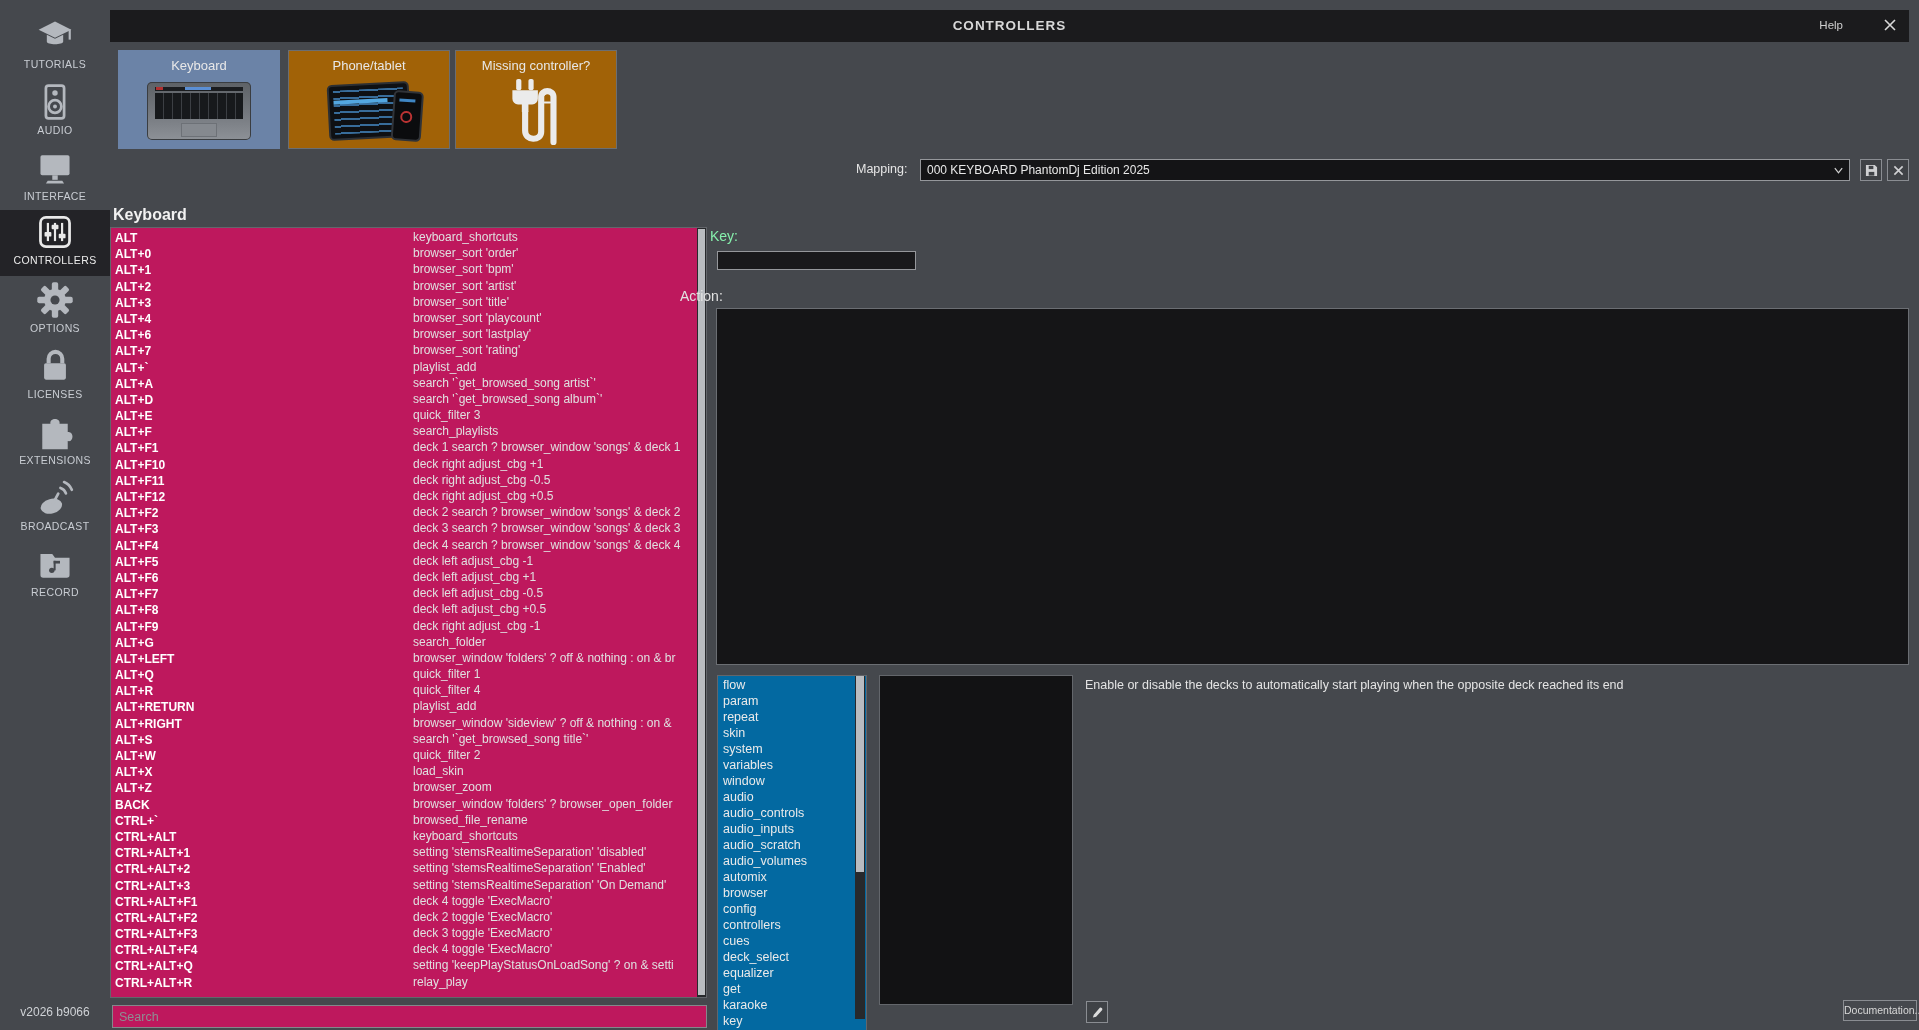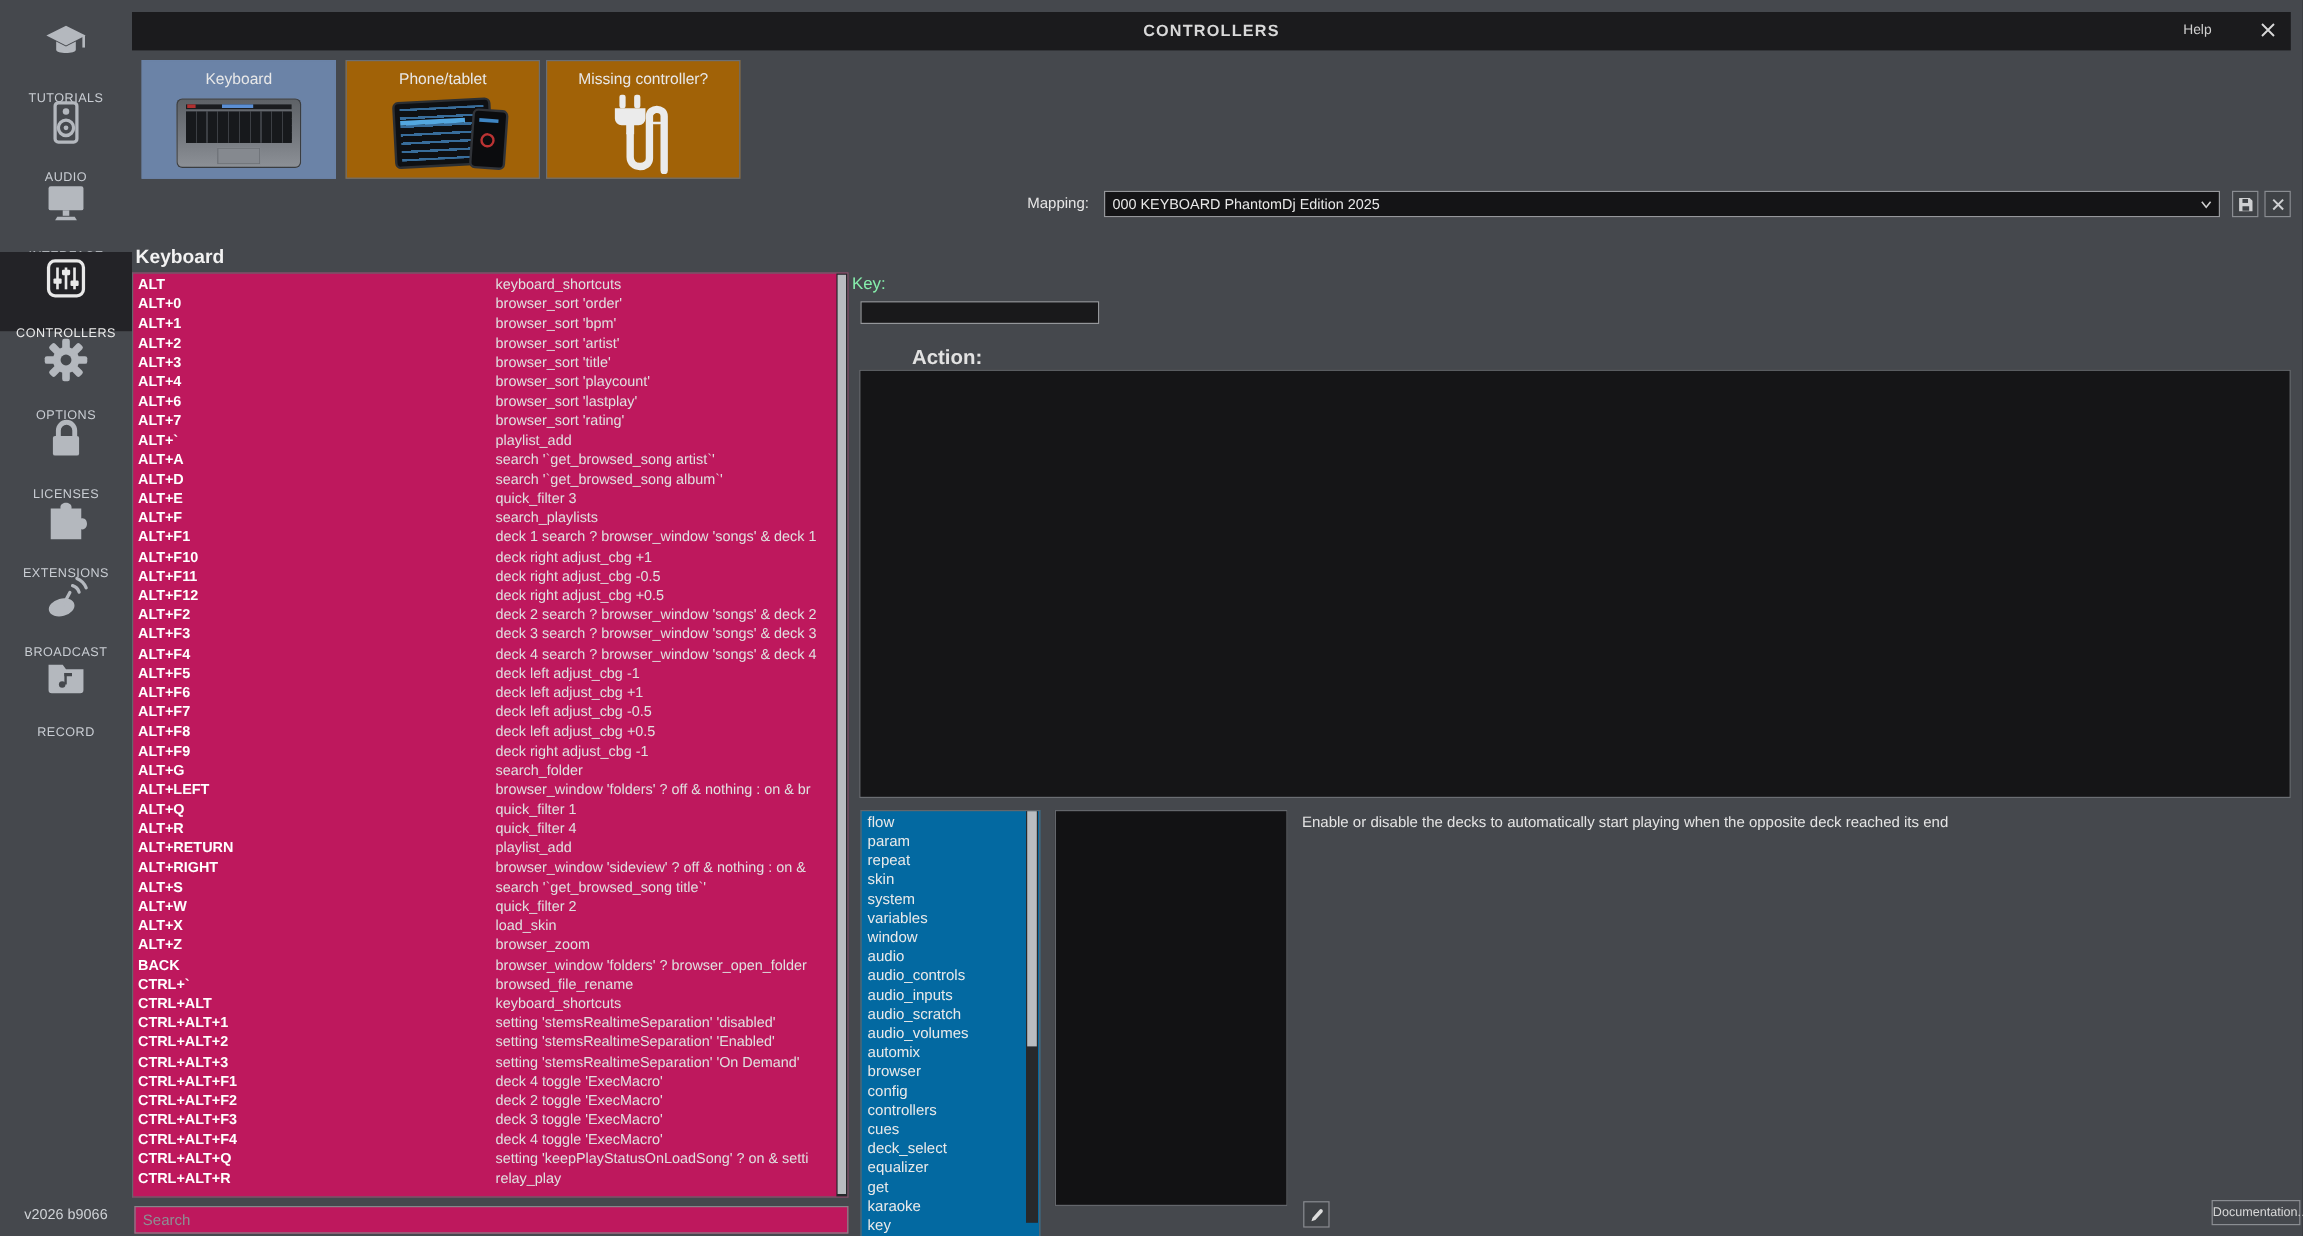--- a/index.html
+++ b/index.html
@@ -3,21 +3,21 @@
 <meta charset="utf-8">
 <style>
   html,body{margin:0;padding:0;background:#2b2c2e;}
   #root{position:relative;width:1919px;height:1030px;background:#45484d;overflow:hidden;
         font-family:"Liberation Sans",sans-serif;color:#e4e4e4;}
   .abs{position:absolute;}
   
   #sidebar{left:0;top:0;width:110px;height:1030px;background:#45484d;}
   .side-item{position:absolute;left:0;width:110px;height:66px;text-align:center;cursor:default;}
   .side-item .ic{display:block;margin:2px auto 0;width:40px;height:40px;}
-  .side-item .lbl{display:block;margin-top:20px;font-size:10.5px;color:#c9cdd3;letter-spacing:.4px;}
+  .side-item .lbl{display:block;margin-top:2px;font-size:10.5px;color:#c9cdd3;letter-spacing:.4px;}
   .side-item.active{background:#232327;}
   .side-item.active .lbl{color:#ececec;}
   .icon-fill{fill:#b4b8be;}
   .side-item.active .icon-fill{fill:#e9e9e9;}
   .icon-stroke{stroke:#b4b8be;fill:none;}
   .side-item.active .icon-stroke{stroke:#e9e9e9;}
   #version{left:0;top:1005px;width:110px;text-align:center;font-size:12px;color:#cfd2d6;}
   
   #titlebar{left:110px;top:10px;width:1799px;height:32px;background:#1b1b1d;}
   #title{position:absolute;left:0;right:0;top:8px;text-align:center;font-size:13.5px;font-weight:bold;
@@ -74,21 +74,21 @@
   
   #search-input{left:112px;top:1005px;width:595px;height:23px;background:#be185d;border:1px solid #85878b;
       box-sizing:border-box;color:#e0e0e0;font-size:12.5px;padding:0 6px;outline:none;
       font-family:"Liberation Sans",sans-serif;}
   #search-input::placeholder{color:#8d8f93;}
   
   #key-label{left:710px;top:228px;font-size:14px;color:#86efac;}
   #key-input{left:717px;top:251px;width:199px;height:19px;background:#19191b;border:1px solid #95979b;
       box-sizing:border-box;color:#e8e8e8;font-size:12px;padding:0 4px;outline:none;
       font-family:"Liberation Sans",sans-serif;}
-  #action-label{left:760px;top:288px;font-size:17px;color:#e2e2e2;font-weight:bold;}
+  #action-label{left:680px;top:288px;font-size:14px;color:#e2e2e2;}
   #action-area{left:716px;top:308px;width:1193px;height:357px;background:#151517;border:1px solid #6b6e73;
       box-sizing:border-box;}
   
   #category-list{left:717px;top:675px;width:150px;height:389px;background:#0369a1;border:1px solid #63666b;
       box-sizing:border-box;overflow:hidden;padding-top:1px;}
   .cat-item{height:16px;line-height:16px;font-size:12.5px;color:#eaeaea;padding-left:5px;white-space:nowrap;}
   #cat-scrollbar{left:855px;top:676px;width:10px;height:343px;background:#27292c;}
   #cat-thumb{position:absolute;left:1px;top:0;width:8px;height:196px;background:#b9bcc0;}
   #value-panel{left:879px;top:675px;width:194px;height:330px;background:#121214;border:1px solid #63666b;
       box-sizing:border-box;}

